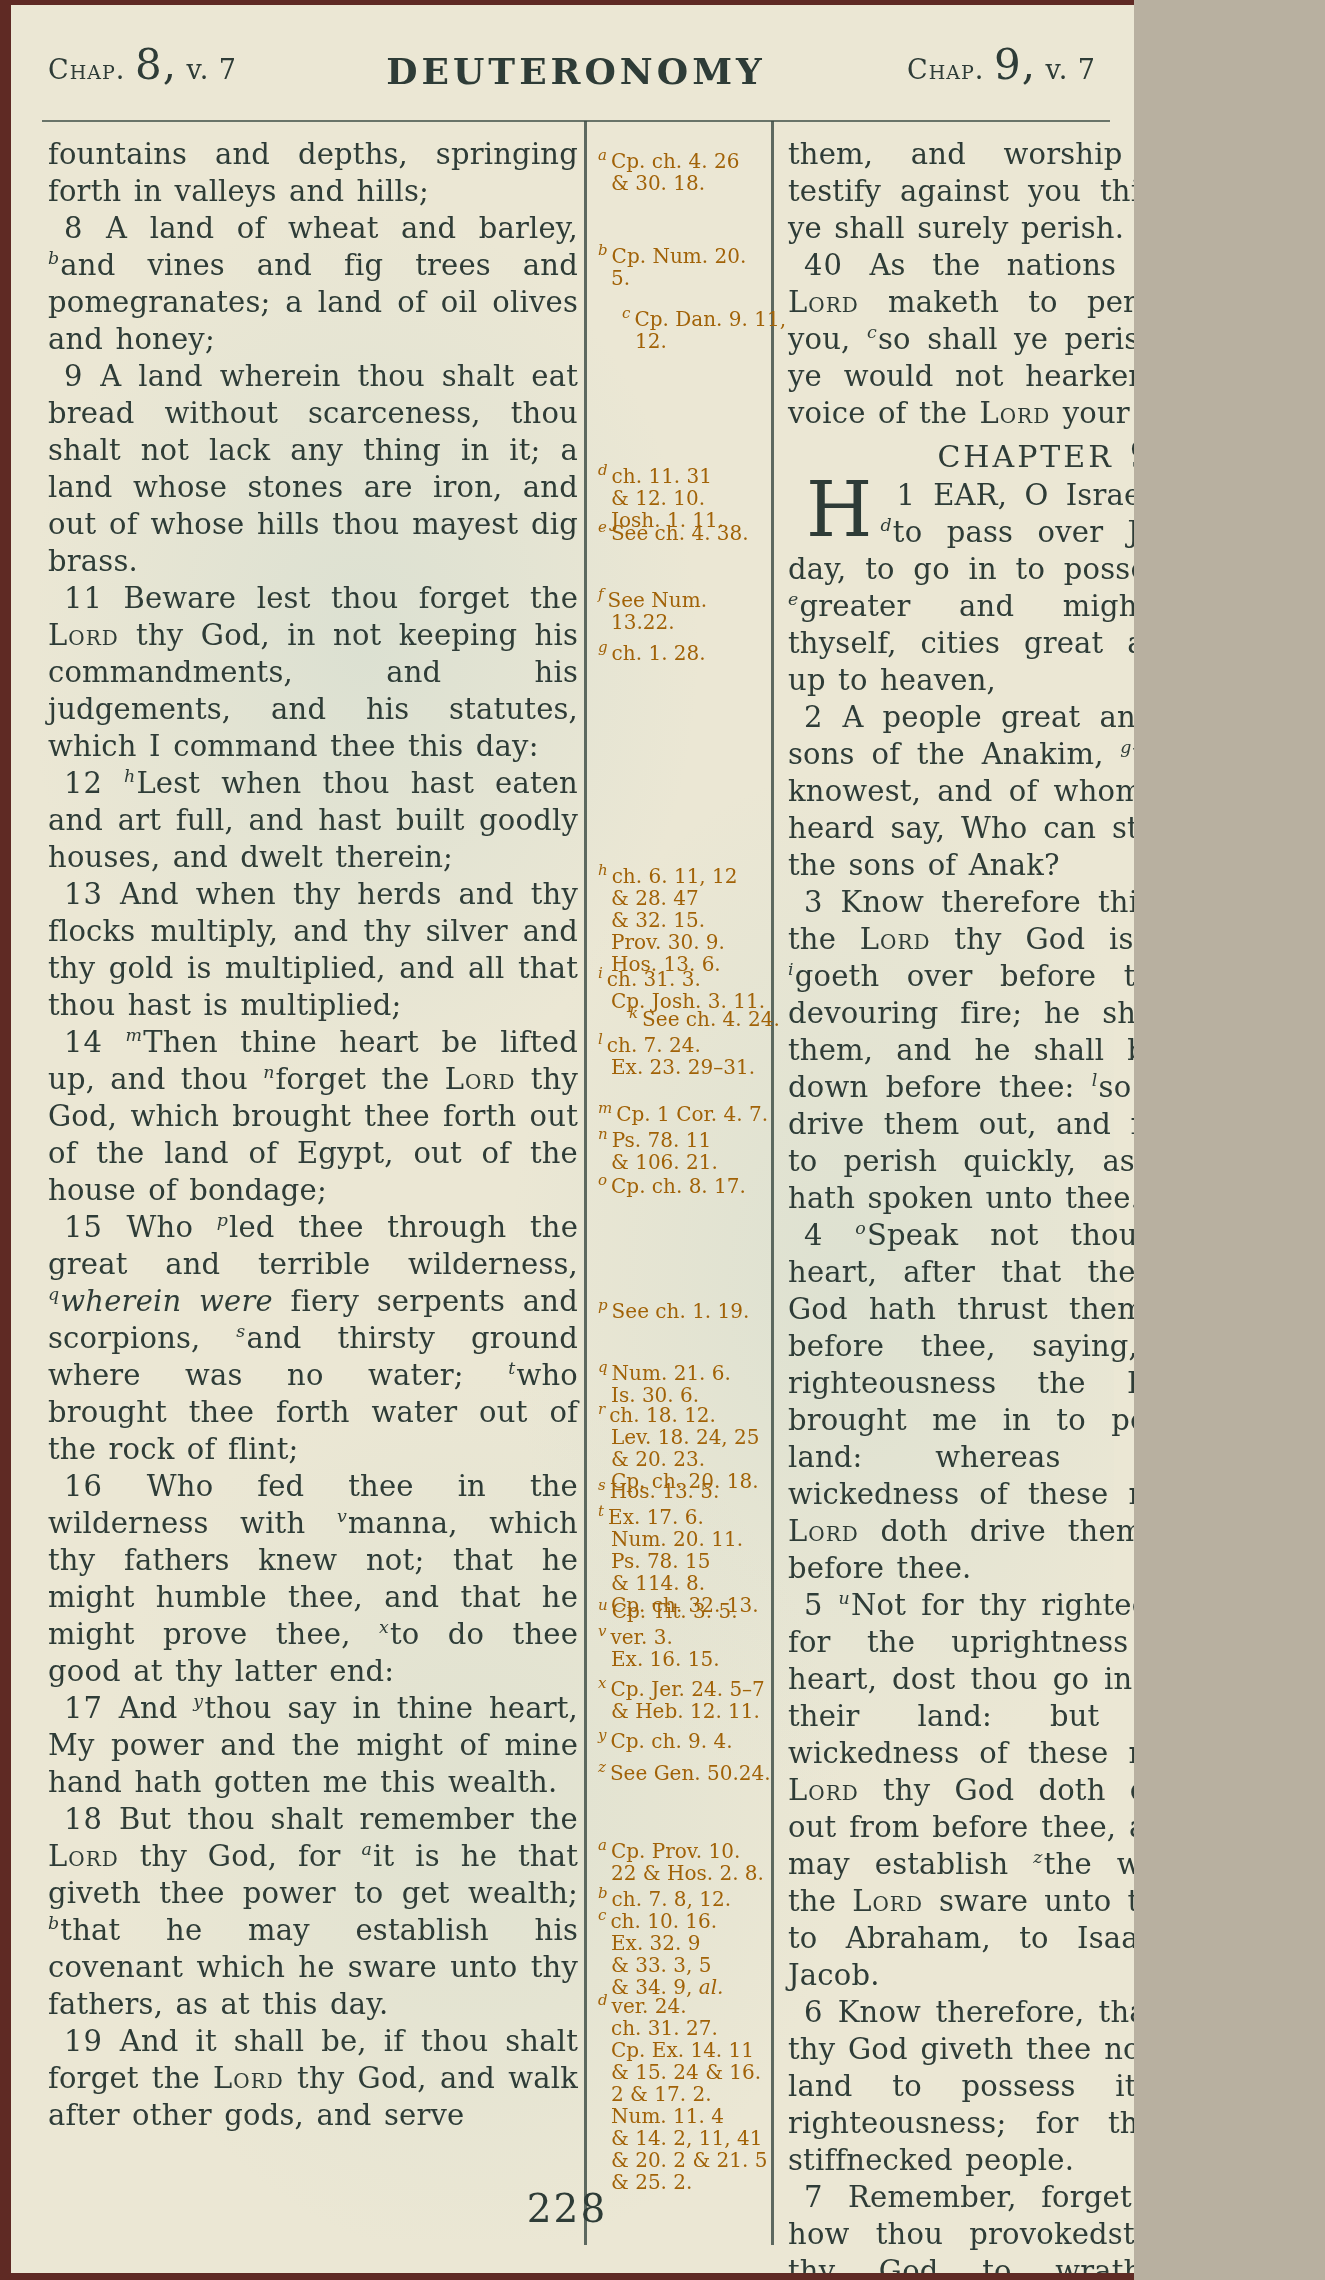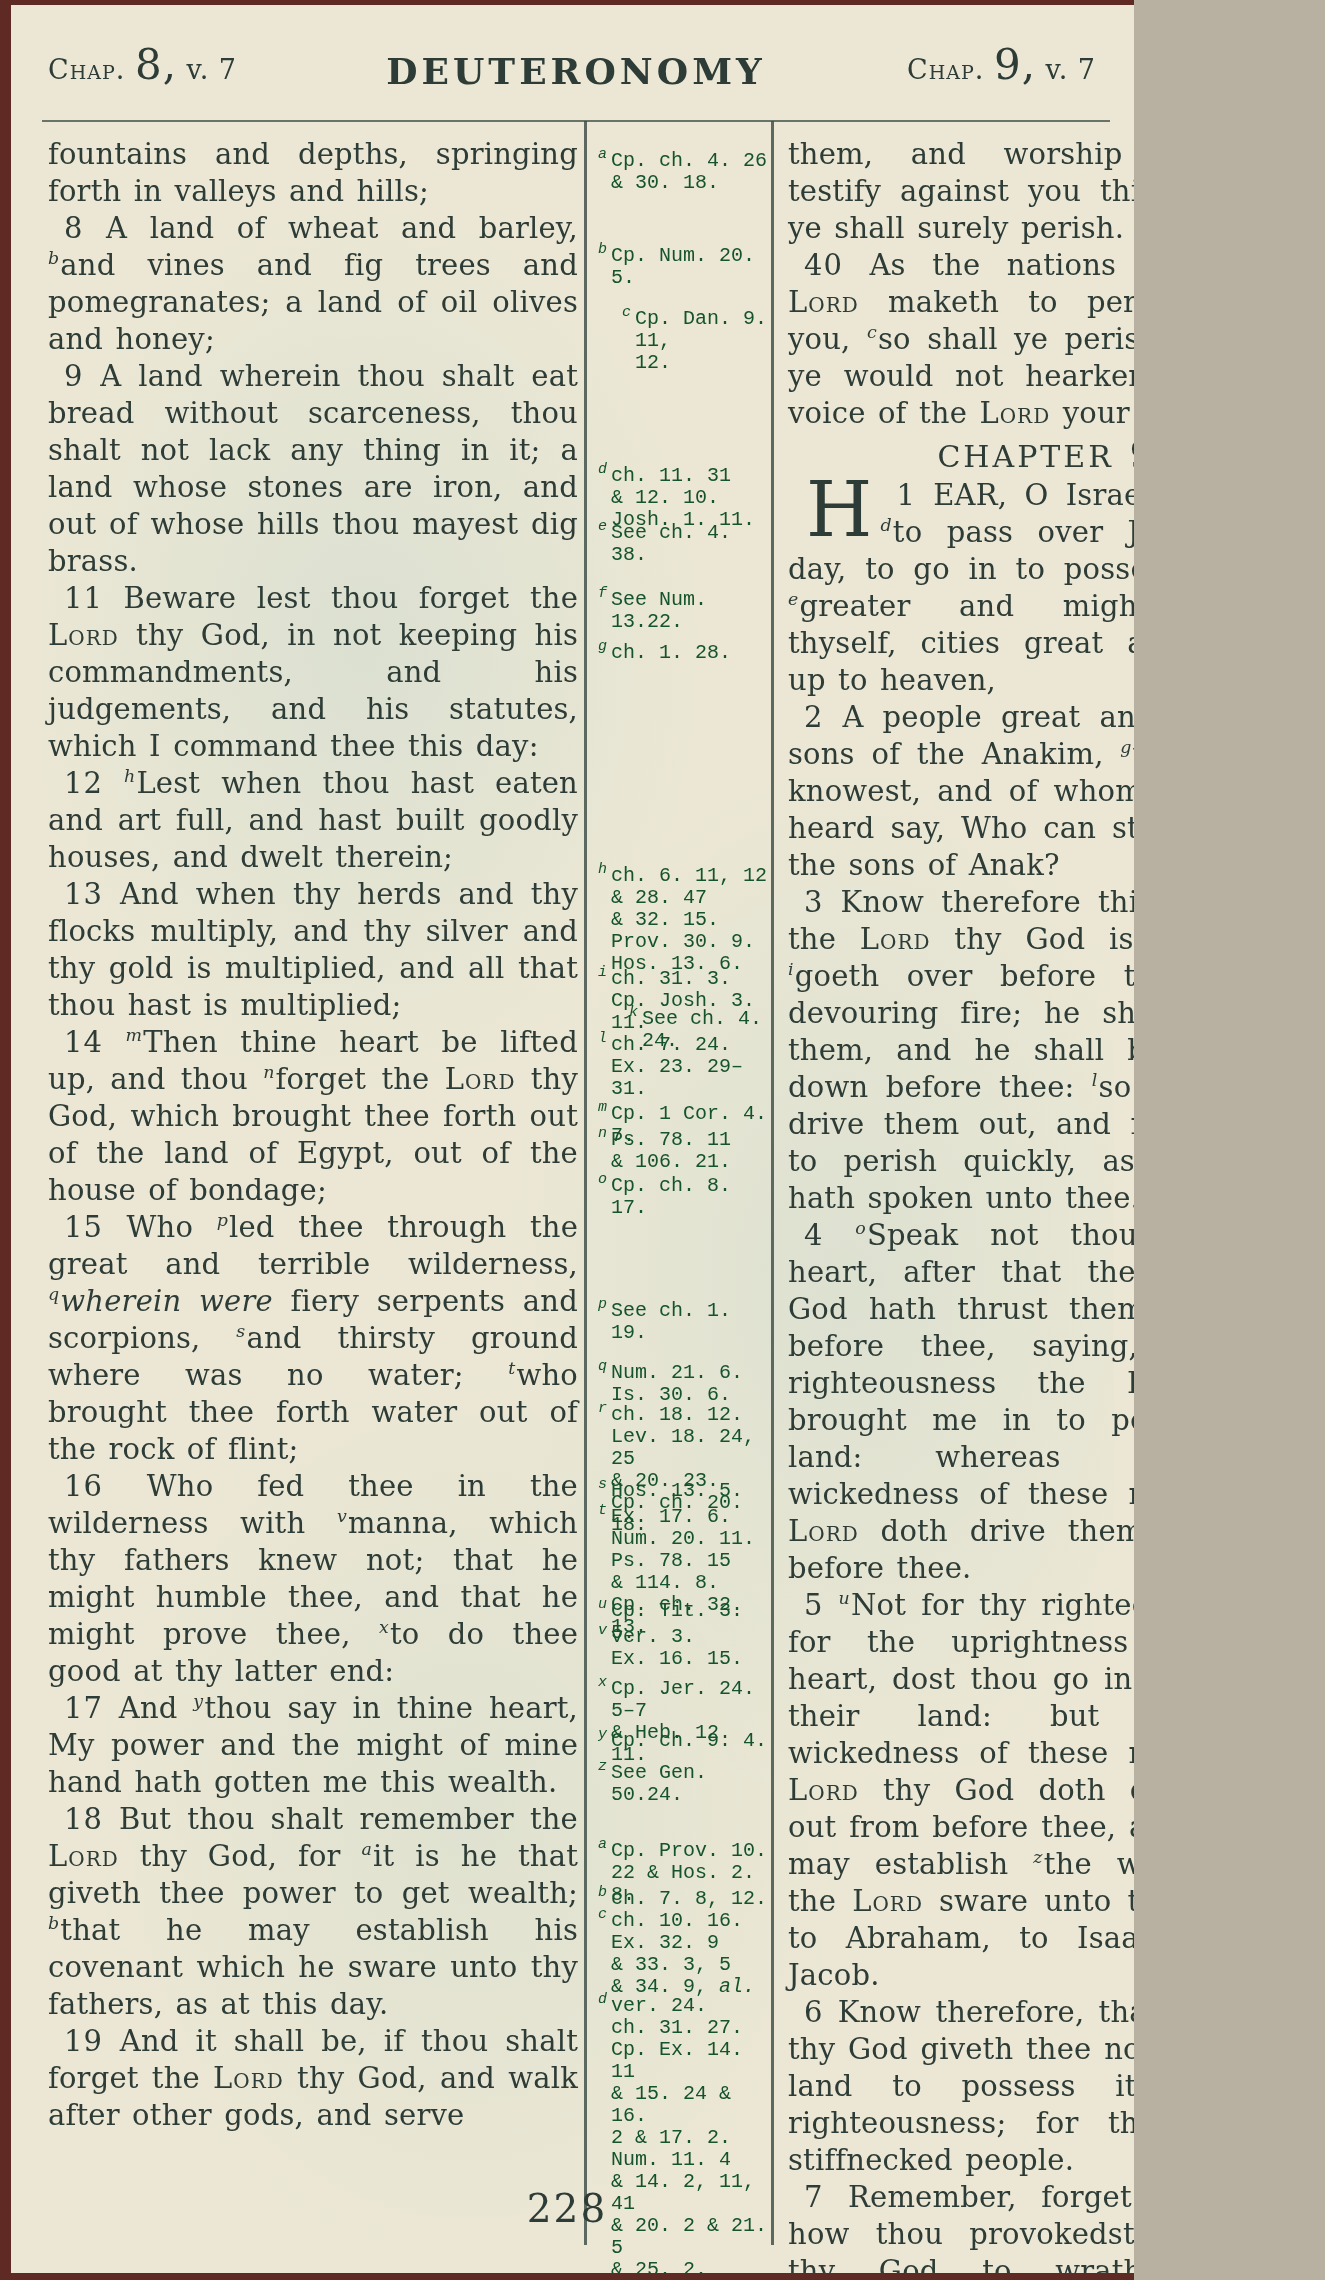--- a/index.html
+++ b/index.html
@@ -45,21 +45,21 @@
   .verse.cont{text-indent:0;}
   .vnum{letter-spacing:1px;}
   sup.rl{font-style:italic;font-size:0.60em;line-height:0;vertical-align:super;margin-right:1px;}
   .sc{font-variant:small-caps;letter-spacing:1px;}
   em{font-style:italic;margin-top:12px;}
   .chap-head{text-align:center;text-indent:0;margin:4px 0 2px 0;letter-spacing:3px;font-size:30px;}
   .chap-head .chap-num{font-size:38px;}
   .dropcap{float:left;font-size:76px;line-height:58px;padding:4px 8px 0 2px;}
   
   .col-refs{position:absolute;left:596px;top:125px;width:168px;height:2110px;
-    font-size:20px;line-height:22px;color:#14532d;text-align:left;font-family:Liberation Mono, monospace;}
+    font-size:20px;line-height:22px;color:#a16207;text-align:left;}
   .ref-group{position:absolute;left:2px;width:160px;padding-left:13px;text-indent:-13px;}
   .ref-letter{font-style:italic;font-size:15px;vertical-align:super;line-height:0;margin-right:4px;}
   
   .page-number{position:absolute;left:0;right:0;top:2186px;text-align:center;
     font-size:39px;letter-spacing:2px;}
 </style>
 </head>
 <body>
 
 <div class="page">

